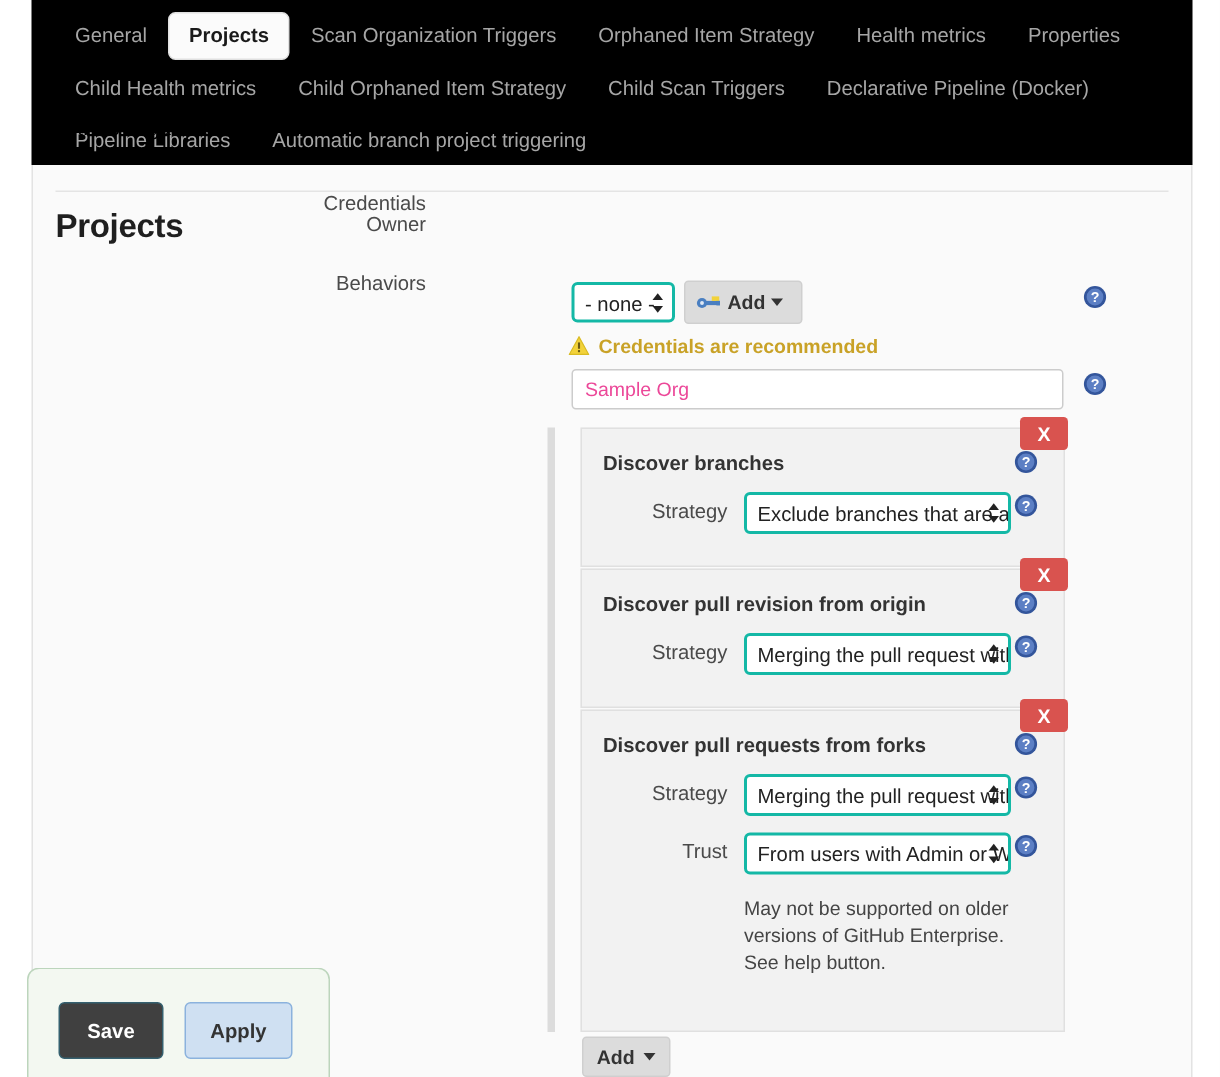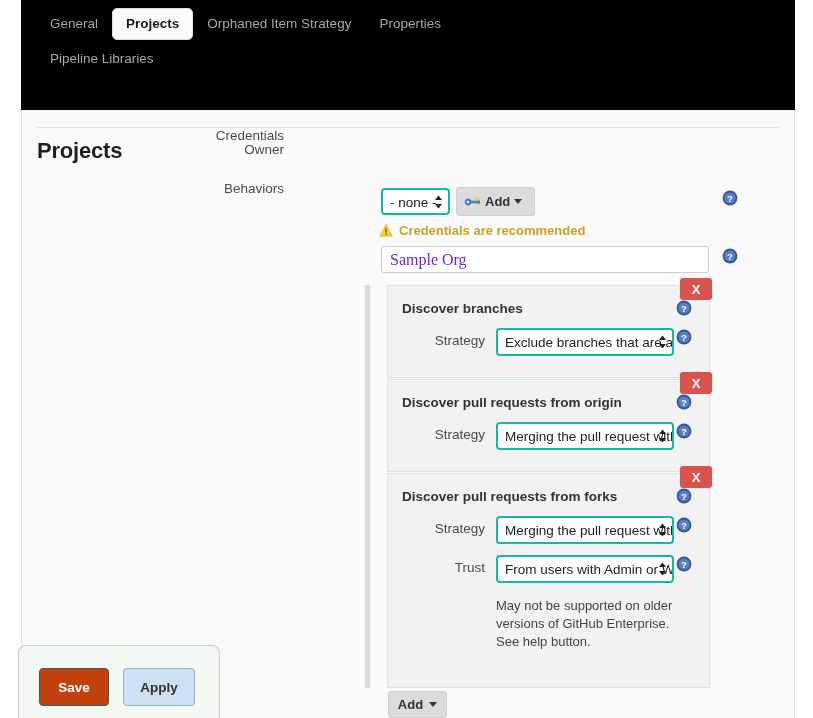--- a/index.html
+++ b/index.html
@@ -185,23 +185,23 @@
   }
 
   
   #owner-input {
     position: absolute;
     left: 381px;
     top: 246px;
     width: 328px;
     height: 27px;
     box-sizing: border-box;
-    font-family: Liberation Serif, serif;
-    font-size: 16px;
-    color: #6d28d9;
+    font-family: Liberation Sans, sans-serif;
+    font-size: 13px;
+    color: #ec4899;
     background: #fff;
     border: 1px solid #ccc;
     border-radius: 3px;
     padding: 0 8px;
     outline: none;
   }
 
   
   #behaviors-container {
     position: absolute;
@@ -332,21 +332,21 @@
     border-bottom: none;
     border-radius: 8px 8px 0 0;
     box-sizing: border-box;
   }
   #save-button {
     position: absolute;
     left: 20px;
     top: 22px;
     width: 70px;
     height: 38px;
-    background: #c2410c;
+    background: #404040;
     border: 1px solid #35606f;
     border-radius: 4px;
     color: #ffffff;
     font-family: "Liberation Sans", sans-serif;
     font-size: 13.5px;
     font-weight: bold;
     cursor: pointer;
   }
   #apply-button {
     position: absolute;
@@ -364,25 +364,34 @@
     cursor: pointer;
   }
 </style>
 </head>
 <body>
 
 <div class="tabbar">
   <div class="tabrow">
     <div class="tab">General</div>
     <div class="tab active">Projects</div>
+    <div class="tab">Scan Organization Triggers</div>
     <div class="tab">Orphaned Item Strategy</div>
+    <div class="tab">Health metrics</div>
     <div class="tab">Properties</div>
   </div>
   <div class="tabrow">
+    <div class="tab">Child Health metrics</div>
+    <div class="tab">Child Orphaned Item Strategy</div>
+    <div class="tab">Child Scan Triggers</div>
+    <div class="tab">Declarative Pipeline (Docker)</div>
+  </div>
+  <div class="tabrow">
     <div class="tab">Pipeline Libraries</div>
+    <div class="tab">Automatic branch project triggering</div>
   </div>
 </div>
 
 <div class="bodypanel">
   <div class="hrule"></div>
   <div class="page-title">Projects</div>
 </div>
 
 <div class="section-label">GitHub Organization</div>
 
@@ -446,21 +455,21 @@
         <span>Exclude branches that are also filed as PRs</span>
         <svg class="spin" viewBox="0 0 9 15">
           <polygon points="4.5,1 8,5.5 1,5.5" fill="#222"></polygon>
           <polygon points="4.5,14 8,9.5 1,9.5" fill="#222"></polygon>
         </svg>
       </div>
     </div>
   </div>
 
   <div class="behavior-card" id="behavior-1">
-    <div class="behavior-title">Discover pull requests from origin</div>
+    <div class="behavior-title">Discover pull revision from origin</div>
     <button class="delete-button">X</button>
     <div class="brow" style="top:42px;">
       <div class="rlabel">Strategy</div>
       <div class="sel">
         <span>Merging the pull request with the current target branch revision</span>
         <svg class="spin" viewBox="0 0 9 15">
           <polygon points="4.5,1 8,5.5 1,5.5" fill="#222"></polygon>
           <polygon points="4.5,14 8,9.5 1,9.5" fill="#222"></polygon>
         </svg>
       </div>

